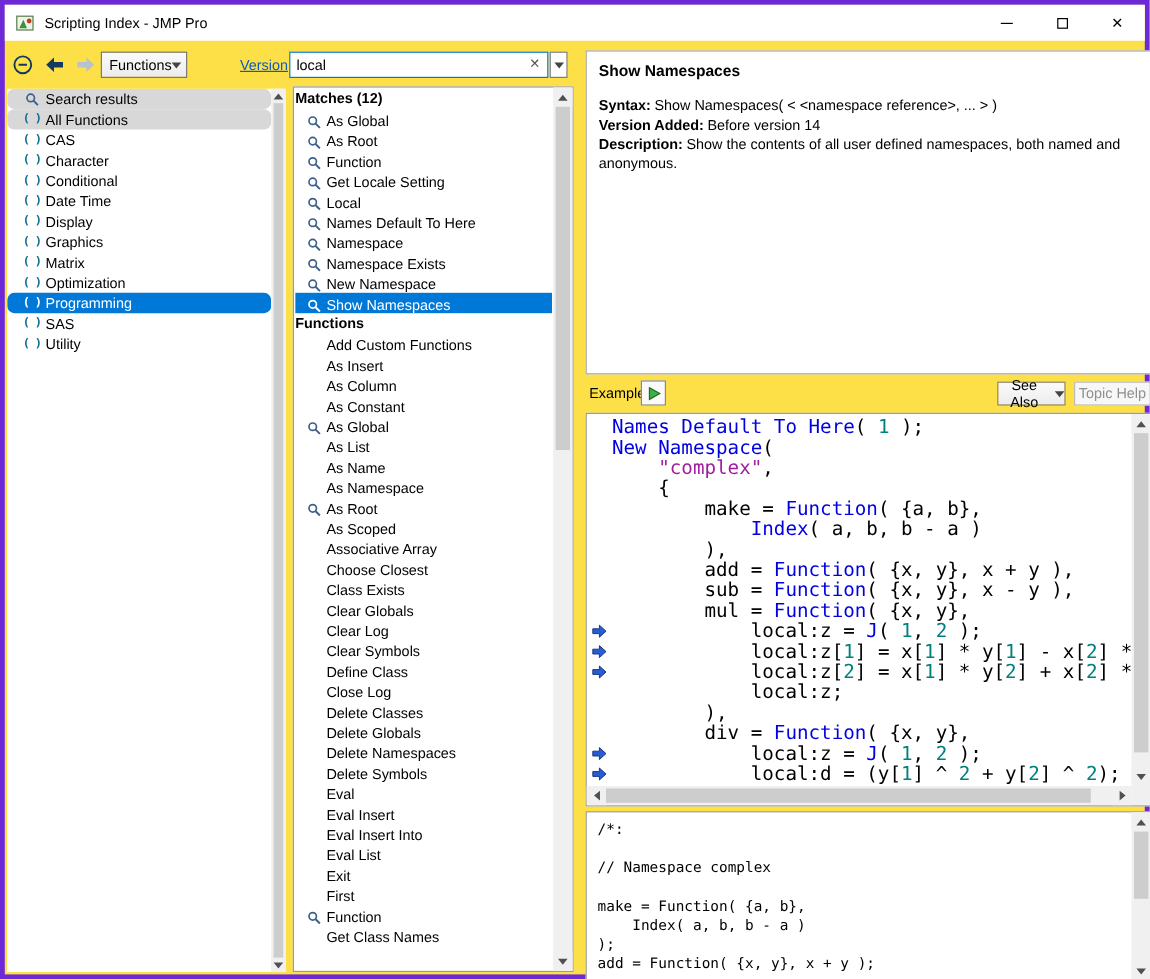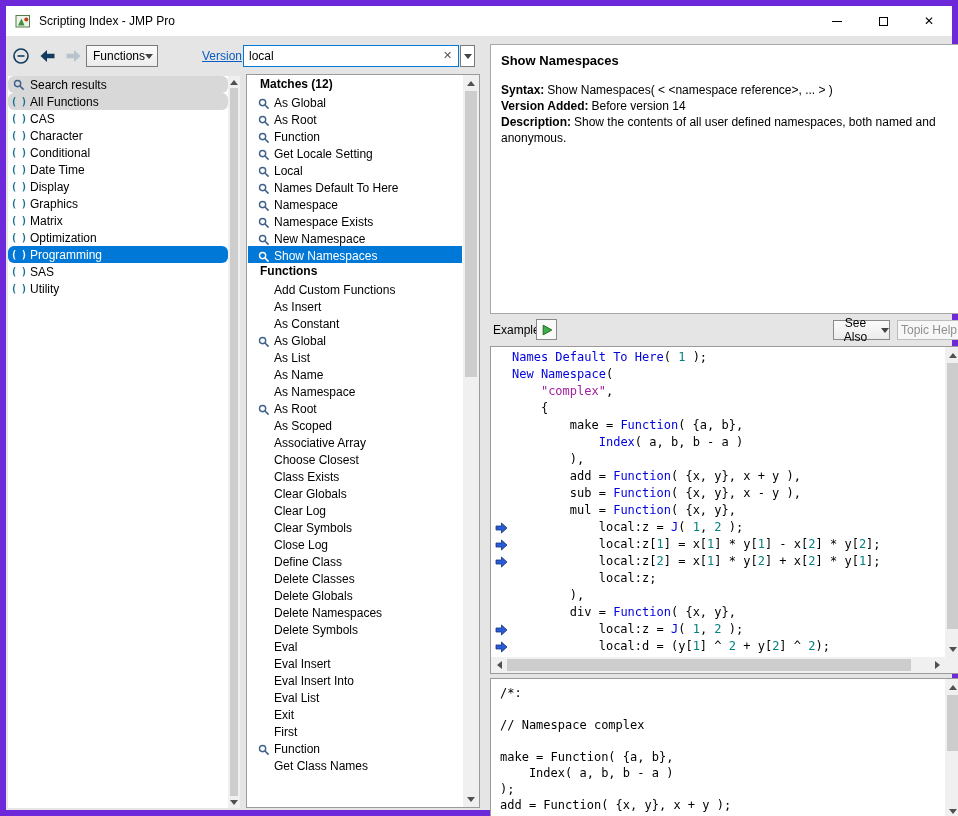--- a/index.html
+++ b/index.html
@@ -1,21 +1,21 @@
 <!DOCTYPE html>
 <html style="--accent: #0078d7; --keyword: #0000e0; --number: #007f7f; --string: #a020a0; --link: #0a5dc2; --bookmark: #2a5bd7; --visited: #d8d8d8;"><head>
 <meta charset="utf-8">
 <style>
   * { margin:0; padding:0; box-sizing:border-box; }
   html,body { width:958px; height:816px; overflow:hidden; background:#fff;
     font-family:"Liberation Sans", sans-serif; font-size:12px; color:#000; }
   :root { --accent:#0078d7; --keyword:#0000e0; --number:#007f7f; --string:#a020a0;
           --link:#0a5dc2; --bookmark:#2a5bd7; --visited:#d8d8d8; }
 
-  .window { position:absolute; inset:0; border:6px solid #6d28d9; background:#e5e5e5; }
+  .window { position:absolute; inset:0; border:4px solid #6d28d9; background:#fde047; }
 
   
   .titlebar { position:absolute; top:0; left:0; right:0; height:30px; background:#fff;
               display:flex; align-items:center; }
   .app-icon { width:16px; height:16px; margin-left:9px; display:inline-flex; }
   .title { margin-left:8px; font-size:12px; }
   .win-controls { margin-left:auto; display:flex; height:100%; }
   .win-btn { width:46px; height:100%; display:flex; align-items:center; justify-content:center; }
   .glyph-min { width:10px; height:1px; background:#000; display:inline-block; }
   .glyph-max { width:9px; height:9px; border:1px solid #000; display:inline-block; }
@@ -42,21 +42,21 @@
   .tri { width:0; height:0; display:inline-block; }
   .tri-down { border-left:4px solid transparent; border-right:4px solid transparent; border-top:5px solid #444; }
   .tri-up2 { border-left:4px solid transparent; border-right:4px solid transparent; border-bottom:5px solid #505050; }
   .tri-down2 { border-left:4px solid transparent; border-right:4px solid transparent; border-top:5px solid #505050; }
   .tri-left2 { border-top:4px solid transparent; border-bottom:4px solid transparent; border-right:5px solid #505050; }
   .tri-right2 { border-top:4px solid transparent; border-bottom:4px solid transparent; border-left:5px solid #505050; }
 
   
   .sidebar { position:absolute; left:2px; top:70px; width:232px; bottom:2px; background:#fff; }
   .cat-list { position:absolute; left:0; top:0; width:220px; bottom:0; overflow:hidden; }
-  .lrow { height:17px; display:flex; align-items:center; padding-left:2px; border-radius:6px; }
+  .lrow { height:17px; display:flex; align-items:center; padding-left:12px; border-radius:6px; }
   .lrow.vis { background:var(--visited); }
   .lrow.sel { background:var(--accent); color:#fff; }
   .licon { width:17px; display:inline-flex; justify-content:center; color:#3d5f8a; }
   .licon.braces { font-family:"DejaVu Sans Mono",monospace; font-size:10px; font-weight:bold;
                   color:#156f94; letter-spacing:-1px; }
   .lrow.sel .licon { color:#fff; }
   .llabel { margin-left:3px; white-space:nowrap; }
 
   
   .sb-v { position:absolute; display:flex; flex-direction:column; background:#f0f0f0; }
@@ -65,21 +65,21 @@
   .sb-v.thin .sb-btn { flex-basis:12px; }
   .sb-track { flex:1; position:relative; }
   .sb-thumb { position:absolute; left:2px; right:2px; background:#cdcdcd; }
   .sb-h .sb-thumb { left:auto; right:auto; top:2px; bottom:2px; }
   .sb-corner { position:absolute; width:16px; height:16px; right:0; bottom:0; background:#f0f0f0; }
 
   
   .results-panel { position:absolute; left:240px; top:68px; width:234px; bottom:2px;
                    border:1px solid #9a9a9a; background:#fff; }
   .results-list { position:absolute; left:1px; top:1px; right:17px; bottom:1px; overflow:hidden; }
-  .rheader { height:17px; line-height:17px; font-weight:bold; padding-left:12px; white-space:nowrap; }
+  .rheader { height:17px; line-height:17px; font-weight:bold; padding-left:0; white-space:nowrap; }
   .rrow { height:17px; display:flex; align-items:flex-end; padding-left:8px; white-space:nowrap; }
   .rrow.sel { background:var(--accent); color:#fff; }
   .ricon { width:15px; display:inline-flex; justify-content:center; color:#3d5f8a; }
   .rrow.sel .ricon { color:#fff; }
   .rlabel { margin-left:3px; }
 
   
   .detail-panel { position:absolute; left:484px; top:38px; width:472px; height:270px;
                   border:1px solid #a8a8a8; background:#fff; padding:8px 10px; }
   .info-title { font-weight:bold; font-size:13px; margin-bottom:14px; }
@@ -99,21 +99,21 @@
   .topic-help { position:absolute; right:1px; top:1px; height:20px; width:64px;
                 border:1px solid #bdbdbd; background:#f7f7f7; color:#8f8f8f;
                 font-size:12px; font-family:"Liberation Sans",sans-serif; }
 
   
   .code-panel { position:absolute; left:484px; top:340px; width:472px; height:328px;
                 border:1px solid #9a9a9a; background:#fff; }
   .code-margin { position:absolute; left:0; top:0; width:21px; bottom:16px; padding-top:2px; overflow:hidden; }
   .mcell { height:17px; display:flex; align-items:center; justify-content:center; }
   .code-text { position:absolute; left:21px; top:0; right:16px; bottom:16px; padding-top:2px;
-               overflow:hidden; font-family:"DejaVu Sans Mono",monospace; font-size:12px; white-space:pre; }
+               overflow:hidden; font-family:"DejaVu Sans Mono",monospace; font-size:16px; white-space:pre; }
   .cline { height:17px; line-height:17px; }
   .tk-kw { color:var(--keyword); }
   .tk-num { color:var(--number); }
   .tk-str { color:var(--string); }
   .tk-pl { color:#000; }
 
   
   .log-panel { position:absolute; left:484px; top:672px; width:472px; height:142px;
                border:1px solid #9a9a9a; background:#fff; }
   .log-text { position:absolute; left:9px; top:6px; right:17px; bottom:0; overflow:hidden;
@@ -348,20 +348,24 @@
         <div class="rrow">
           <span class="ricon"></span>
           <span class="rlabel">Add Custom Functions</span>
         </div>
         <div class="rrow">
           <span class="ricon"></span>
           <span class="rlabel">As Insert</span>
         </div>
         <div class="rrow">
           <span class="ricon"></span>
+          <span class="rlabel">As Column</span>
+        </div>
+        <div class="rrow">
+          <span class="ricon"></span>
           <span class="rlabel">As Constant</span>
         </div>
         <div class="rrow">
           <span class="ricon">
             <svg width="12" height="12" viewBox="0 0 12 12">
               <circle cx="4.6" cy="4.6" r="3.1" fill="none" stroke="currentColor" stroke-width="1.4"></circle>
               <line x1="7" y1="7" x2="10.6" y2="10.6" stroke="currentColor" stroke-width="1.6"></line>
             </svg>
           </span>
           <span class="rlabel">As Global</span>
@@ -410,25 +414,25 @@
         <div class="rrow">
           <span class="ricon"></span>
           <span class="rlabel">Clear Log</span>
         </div>
         <div class="rrow">
           <span class="ricon"></span>
           <span class="rlabel">Clear Symbols</span>
         </div>
         <div class="rrow">
           <span class="ricon"></span>
+          <span class="rlabel">Define Class</span>
+        </div>
+        <div class="rrow">
+          <span class="ricon"></span>
           <span class="rlabel">Close Log</span>
-        </div>
-        <div class="rrow">
-          <span class="ricon"></span>
-          <span class="rlabel">Define Class</span>
         </div>
         <div class="rrow">
           <span class="ricon"></span>
           <span class="rlabel">Delete Classes</span>
         </div>
         <div class="rrow">
           <span class="ricon"></span>
           <span class="rlabel">Delete Globals</span>
         </div>
         <div class="rrow">

